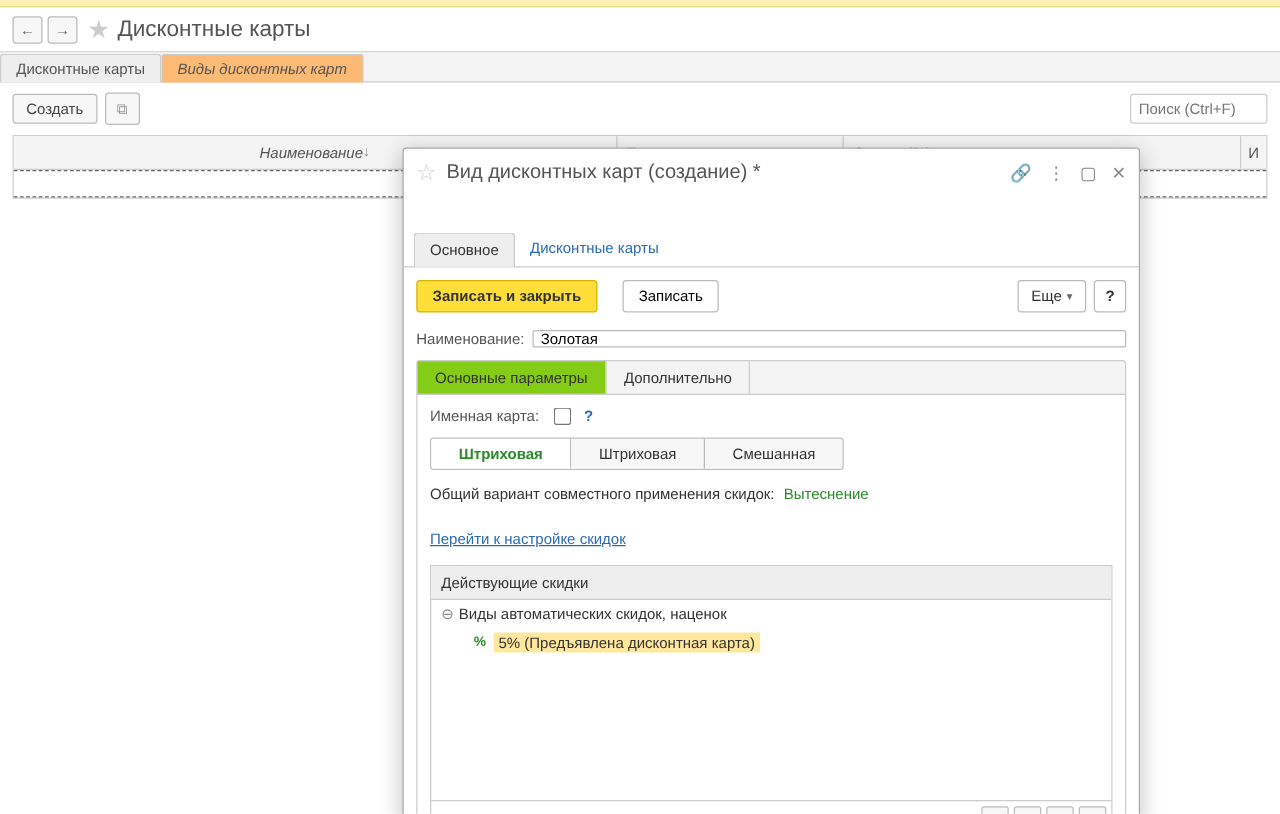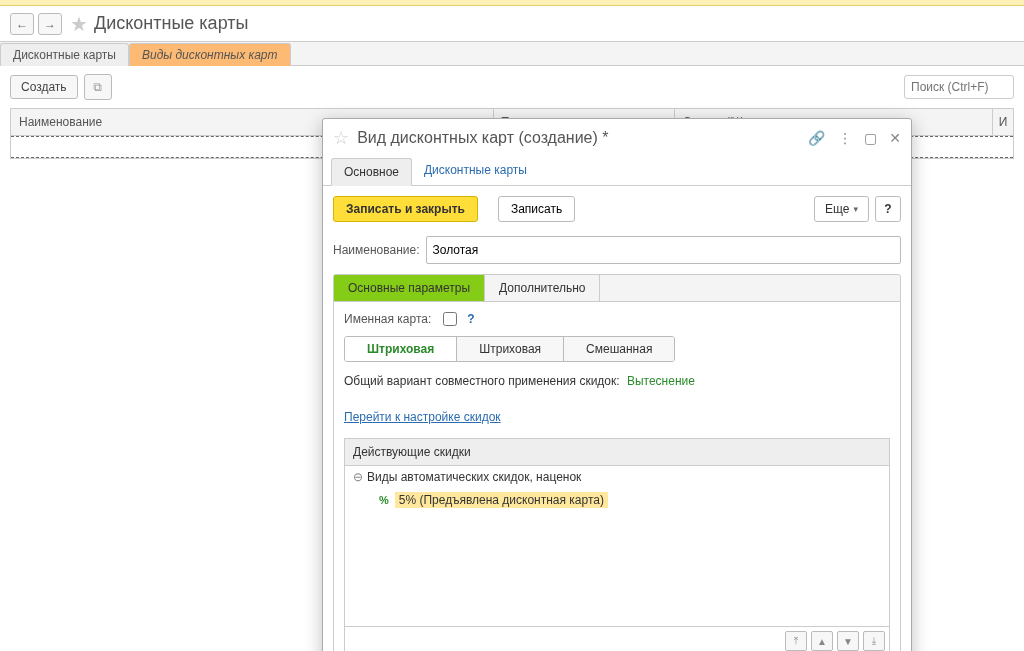--- a/index.html
+++ b/index.html
@@ -12,48 +12,48 @@
   .tabs-outer { display:flex; border-bottom:1px solid #ccc; background:#f4f4f4; height:24px;}
   .tab-outer { padding:4px 12px; border:1px solid #ccc; border-bottom:none; font-size:12px; background:#eee; color:#555; cursor:pointer; position:relative; top:1px; border-top-left-radius:3px; border-top-right-radius:3px;}
   .tab-outer.active { background:#fdba74;font-style:italic; }
   .toolbar { display:flex; align-items:center; padding:8px 10px; }
   .btn { border:1px solid #bbb; border-radius:3px; background:#f7f7f7; padding:4px 10px; font-size:12px; cursor:pointer; color:#444; margin-right:6px;}
   .btn-icon { width:28px; height:26px; border:1px solid #bbb; border-radius:3px; background:#f7f7f7; display:flex; align-items:center; justify-content:center; cursor:pointer;}
   .search-box { margin-left:auto; width:110px; height:24px; border:1px solid #ccc; border-radius:3px; padding:0 6px; font-size:12px; color:#aaa;}
   .table { border:1px solid #ccc; margin:0 10px 0 10px;}
   .thead { display:flex; background:#f4f4f4; border-bottom:1px solid #ccc; font-size:12px; color:#555;}
   .th { padding:6px 8px; border-right:1px solid #ccc; display:flex; align-items:center;}
-  .th.name { flex:1.7; justify-content:space-between;}
+  .th.name { flex:1.7; justify-content:center;font-style:italic;}
   .th.type { flex:0.6;}
   .th.disc { flex:1.1;}
   .th.last { width:20px; border-right:none; justify-content:center;}
   .empty-row { height:22px; border-top:1px dashed #666; border-bottom:1px dashed #666; display:flex;}
   .empty-row .cell1{flex:1;border-right:1px dashed #666;}
   .empty-row .cell2{width:600px;}
   .sort-ind{color:#888;font-size:11px;}
 
   
   .modal { position:absolute; left:322px; top:118px; width:590px; background:#fff; border:1px solid #aaa; box-shadow:0 4px 18px rgba(0,0,0,0.25); border-radius:3px; display:flex; flex-direction:column;}
   .modal-header { display:flex; align-items:center; padding:8px 10px;}
   .modal-star { color:#ccc; font-size:18px; margin-right:8px;}
   .modal-title { font-size:16px; color:#555; flex:1;}
   .modal-winbtns { display:flex; align-items:center; gap:12px; color:#888;}
   .modal-winbtns span { cursor:pointer; font-size:14px;}
   .modal-tabs { display:flex; border-bottom:1px solid #ccc; padding-left:8px;}
-  .modal-tab { padding:6px 12px; font-size:12px; cursor:pointer;}
+  .modal-tab { padding:6px 12px; font-size:12px; cursor:pointer;margin-top:28px;}
   .modal-tab.active { background:#eee; border:1px solid #ccc; border-bottom:1px solid #eee; position:relative; top:1px; border-top-left-radius:3px; border-top-right-radius:3px;}
   .modal-tab.link { color:#2b6cb0;}
   .modal-toolbar { display:flex; align-items:center; padding:10px;}
   .btn-yellow { background:#ffde3a; border:1px solid #d4b400; color:#333; font-weight:bold; padding:5px 12px; border-radius:3px; cursor:pointer; font-size:12px; margin-right:20px;}
   .btn-plain { border:1px solid #bbb; border-radius:3px; background:#fff; padding:5px 12px; font-size:12px; cursor:pointer;}
   .more-btn { margin-left:auto; border:1px solid #bbb; border-radius:3px; background:#fff; padding:5px 10px; font-size:12px; cursor:pointer; display:flex; align-items:center;}
   .help-btn { width:26px; height:26px; border:1px solid #bbb; border-radius:3px; background:#fff; margin-left:6px; cursor:pointer; display:flex; align-items:center; justify-content:center; font-weight:bold;}
   .form-row { display:flex; align-items:center; padding:4px 10px; font-size:12px;}
   .form-label { color:#555; margin-right:6px;}
-  .text-input { border:1px solid #bbb; height:28px; padding:0 6px; font-size:12px; flex:1; border-radius:2px;}
+  .text-input { border:1px solid #bbb; height:14px; padding:0 6px; font-size:12px; flex:1; border-radius:2px;}
   .inner-tabs { display:flex; border:1px solid #ccc; border-top-left-radius:3px; border-top-right-radius:3px; margin:6px 10px 0 10px; background:#f4f4f4;}
   .inner-tab { padding:6px 14px; font-size:12px; cursor:pointer; border-right:1px solid #ccc;}
   .inner-tab.active { background:#84cc16;text-align:center;}
   .inner-body { border:1px solid #ccc; border-top:none; margin:0 10px 10px 10px; padding:10px;}
   .chk-row { display:flex; align-items:center; font-size:12px; margin-bottom:10px;}
   .chk { width:14px; height:14px; margin:0 6px;}
   .help-q { color:#2b6cb0; font-weight:bold; margin-left:4px; cursor:pointer;}
   .toggle-group { display:flex; border:1px solid #bbb; border-radius:3px; overflow:hidden; width:fit-content; margin-bottom:12px;}
   .toggle-opt { padding:5px 22px; font-size:12px; cursor:pointer; border-right:1px solid #bbb; background:#f7f7f7;text-align:right;}
   .toggle-opt:last-child{border-right:none;}

